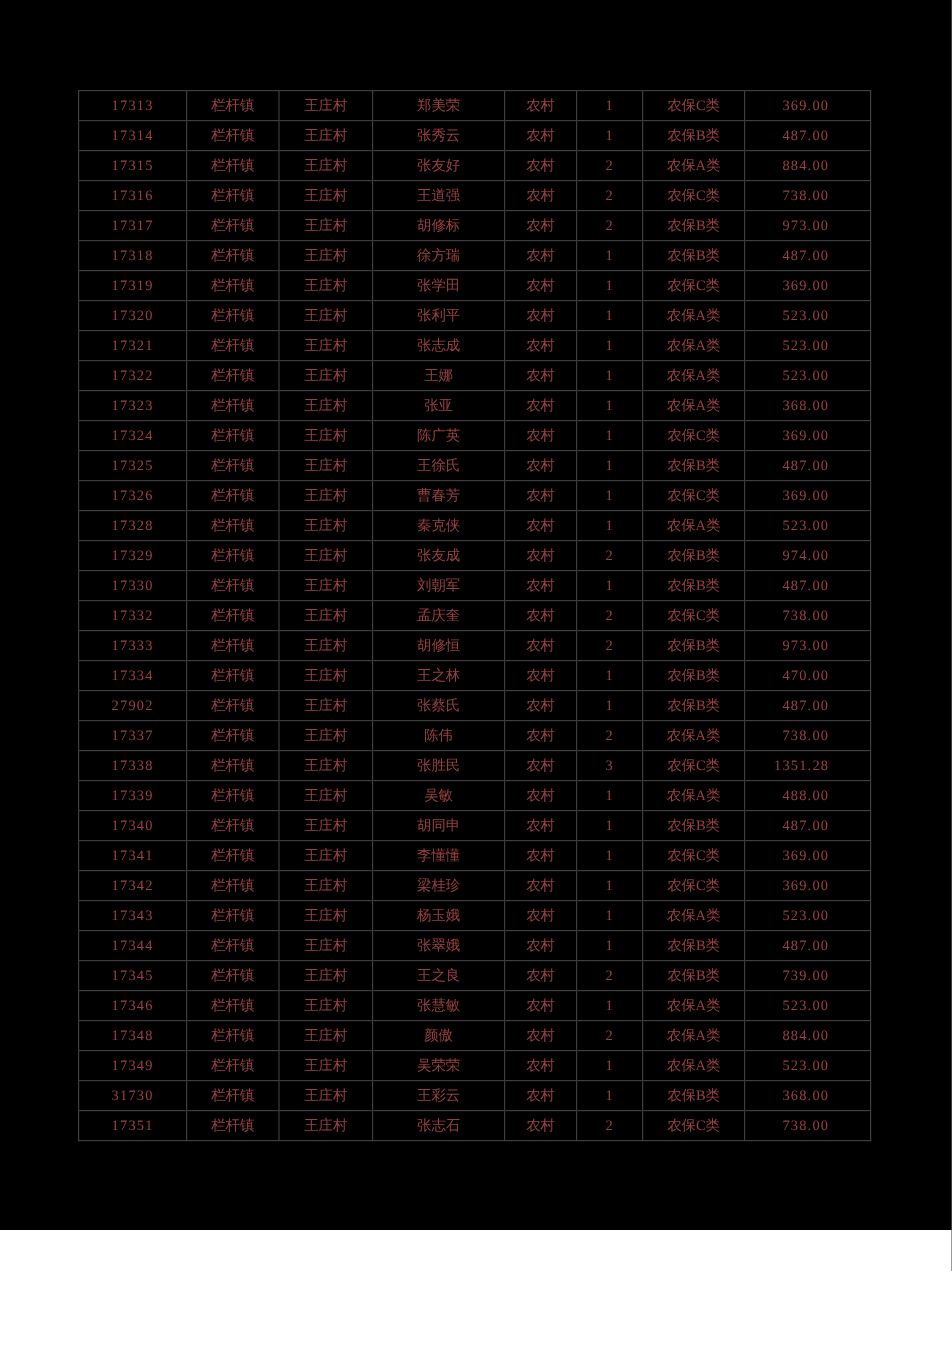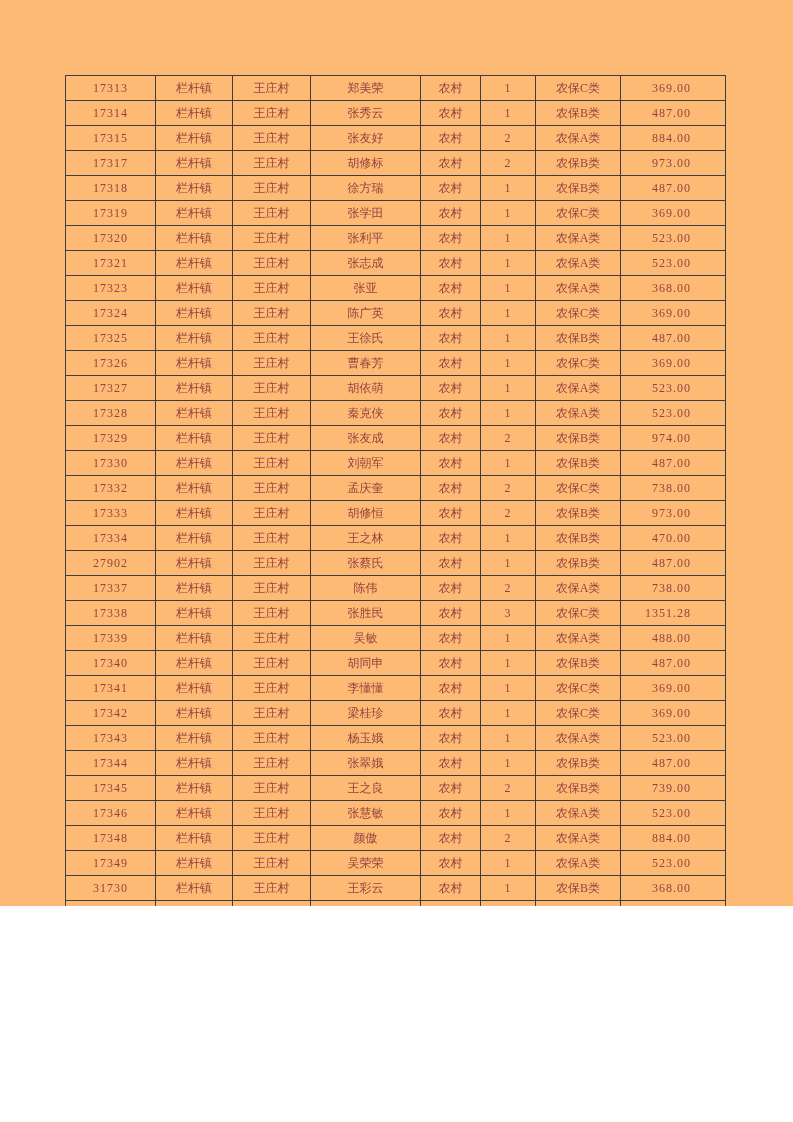--- a/index.html
+++ b/index.html
@@ -8,22 +8,22 @@
   }
   body {
     width: 793px;
     height: 1122px;
     background: #ffffff;
     font-family: "Liberation Serif", serif;
   }
   .page {
     position: relative;
     width: 793px;
-    height: 906px;
-    background: #fdba74;
+    height: 1025px;
+    background: #000000;
     overflow: hidden;
   }
   table.datatable {
     position: absolute;
     left: 65px;
     top: 75px;
     border-collapse: collapse;
     table-layout: fixed;
   }
   table.datatable td {
@@ -95,20 +95,30 @@
           <td class="num">17315</td>
           <td>栏杆镇</td>
           <td>王庄村</td>
           <td>张友好</td>
           <td>农村</td>
           <td class="num">2</td>
           <td>农保A类</td>
           <td class="amount">884.00</td>
         </tr>
         <tr>
+          <td class="num">17316</td>
+          <td>栏杆镇</td>
+          <td>王庄村</td>
+          <td>王道强</td>
+          <td>农村</td>
+          <td class="num">2</td>
+          <td>农保C类</td>
+          <td class="amount">738.00</td>
+        </tr>
+        <tr>
           <td class="num">17317</td>
           <td>栏杆镇</td>
           <td>王庄村</td>
           <td>胡修标</td>
           <td>农村</td>
           <td class="num">2</td>
           <td>农保B类</td>
           <td class="amount">973.00</td>
         </tr>
         <tr>
@@ -145,20 +155,30 @@
           <td class="num">17321</td>
           <td>栏杆镇</td>
           <td>王庄村</td>
           <td>张志成</td>
           <td>农村</td>
           <td class="num">1</td>
           <td>农保A类</td>
           <td class="amount">523.00</td>
         </tr>
         <tr>
+          <td class="num">17322</td>
+          <td>栏杆镇</td>
+          <td>王庄村</td>
+          <td>王娜</td>
+          <td>农村</td>
+          <td class="num">1</td>
+          <td>农保A类</td>
+          <td class="amount">523.00</td>
+        </tr>
+        <tr>
           <td class="num">17323</td>
           <td>栏杆镇</td>
           <td>王庄村</td>
           <td>张亚</td>
           <td>农村</td>
           <td class="num">1</td>
           <td>农保A类</td>
           <td class="amount">368.00</td>
         </tr>
         <tr>
@@ -183,30 +203,20 @@
         </tr>
         <tr>
           <td class="num">17326</td>
           <td>栏杆镇</td>
           <td>王庄村</td>
           <td>曹春芳</td>
           <td>农村</td>
           <td class="num">1</td>
           <td>农保C类</td>
           <td class="amount">369.00</td>
-        </tr>
-        <tr>
-          <td class="num">17327</td>
-          <td>栏杆镇</td>
-          <td>王庄村</td>
-          <td>胡依萌</td>
-          <td>农村</td>
-          <td class="num">1</td>
-          <td>农保A类</td>
-          <td class="amount">523.00</td>
         </tr>
         <tr>
           <td class="num">17328</td>
           <td>栏杆镇</td>
           <td>王庄村</td>
           <td>秦克侠</td>
           <td>农村</td>
           <td class="num">1</td>
           <td>农保A类</td>
           <td class="amount">523.00</td>

